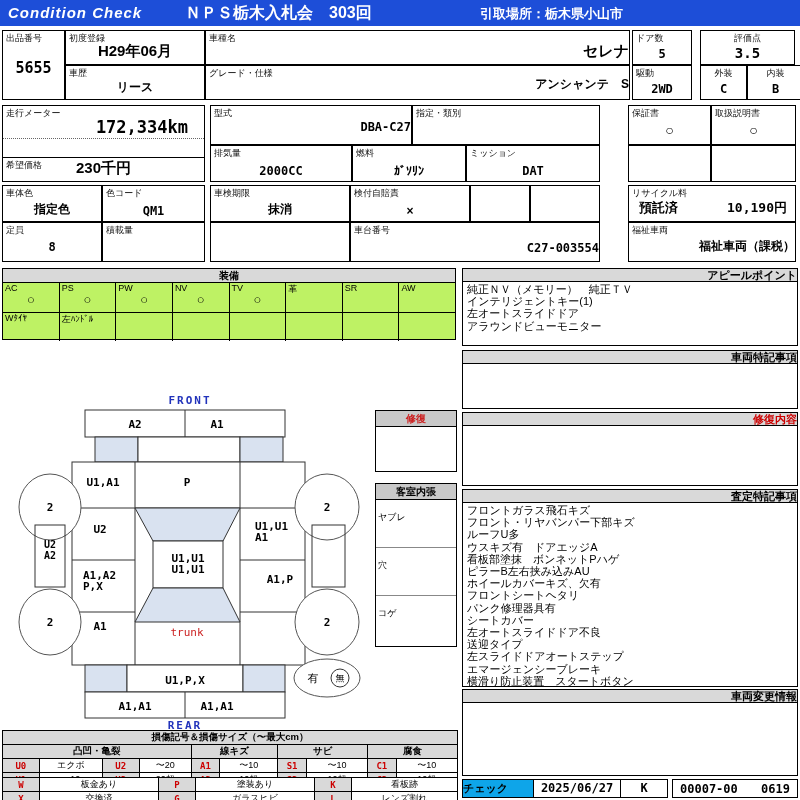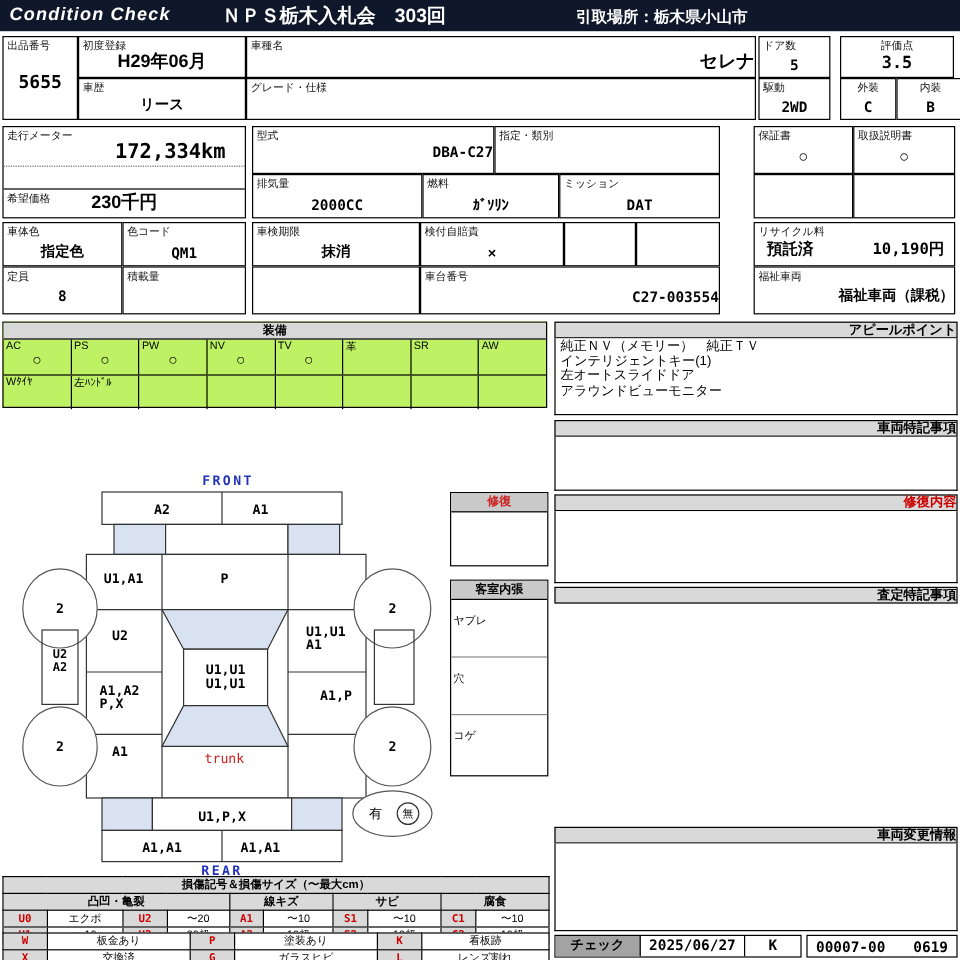--- a/index.html
+++ b/index.html
@@ -1,20 +1,20 @@
 <!DOCTYPE html>
 <html><head>
 <meta charset="utf-8">
 <style>
   html,body { margin:0; padding:0; background:#fff; }
   #page { position:relative; width:800px; height:800px; background:#fff; overflow:hidden;
           font-family:"Liberation Sans","DejaVu Sans",sans-serif; color:#000; }
   .abs { position:absolute; box-sizing:border-box; }
   
-  .titlebar { position:absolute; left:0; top:0; width:800px; height:26px; background:#0f172a; color:#fff; }
+  .titlebar { position:absolute; left:0; top:0; width:800px; height:26px; background:#1d4ed8; color:#fff; }
   .titlebar .brand { position:absolute; left:8px; top:4px; font-size:15px; font-weight:bold; font-style:italic; letter-spacing:1px; }
   .titlebar .auction { position:absolute; left:185px; top:3px; font-size:16px; font-weight:bold; }
   .titlebar .pickup { position:absolute; left:480px; top:5px; font-size:13px; font-weight:bold; }
   
   .cell { position:absolute; box-sizing:border-box; border:1px solid #000; background:#fff; }
   .lb { position:absolute; top:1px; left:3px; font-size:9px; white-space:nowrap; color:#111;text-align:right; }
   .lb.c { left:0; right:0; text-align:center; }
   .vl { position:absolute; left:0; right:0; bottom:3px; text-align:center; font-weight:bold; font-size:14px; white-space:nowrap; }
   .vl.l { text-align:right; padding-left:9px; }
   .vl.sm { font-size:12px; }
@@ -41,21 +41,21 @@
   .int-row { position:relative; height:48px; border-bottom:1px solid #888; font-size:9px; padding:11px 2px; box-sizing:border-box; }
   .int-row.last { border-bottom:none; }
   
   .lgd { position:absolute; border-collapse:collapse; table-layout:fixed; background:#fff; }
   .lgd td { border:1px solid #000; font-size:9px; text-align:center; padding:0; overflow:hidden; white-space:nowrap; }
   .lgd .hd { background:#d9d9d9; font-weight:bold; font-size:9.5px; }
   .lgd .code { background:#d9d9d9; color:#cc0000; font-weight:bold; font-family:"DejaVu Sans Mono",monospace; }
   .lgd tr.dotted td { border-bottom:1px dotted #777; }
   
   .chk { position:absolute; display:flex; border:1px solid #000; box-sizing:border-box; background:#fff; height:19px; align-items:center; }
-  .chk .c1 { width:70px; height:100%; background:#a3a3a3; border-right:1px solid #000; font-size:11px; font-weight:bold; text-align:center; line-height:17px; }
+  .chk .c1 { width:70px; height:100%; background:#0ea5e9; border-right:1px solid #000; font-size:11px; font-weight:bold; line-height:17px; }
   .chk .c2 { width:86px; height:100%; border-right:1px solid #000; font-size:12px; font-weight:bold; text-align:center; line-height:17px; }
   .chk .c3 { flex:1; font-size:12px; font-weight:bold; text-align:center; line-height:17px; }
   .chk2 { position:absolute; display:flex; border:1px solid #000; box-sizing:border-box; background:#fff; height:19px; align-items:center; justify-content:space-between; padding:0 7px; font-size:12px; font-weight:bold; }
   
   svg text { font-family:"DejaVu Sans Mono",monospace; font-weight:bold; font-size:11px; }
   svg text.jp { font-family:"Liberation Sans","DejaVu Sans",sans-serif; }
 </style>
 </head>
 <body>
 
@@ -78,20 +78,21 @@
   <div class="cell" style="left:65px;top:65px;width:140px;height:35px">
     <span class="lb">車歴</span>
     <span class="vl sm">リース</span>
   </div>
   <div class="cell" style="left:205px;top:30px;width:425px;height:35px">
     <span class="lb">車種名</span>
     <span class="vl l" style="font-size:15px">セレナ</span>
   </div>
   <div class="cell" style="left:205px;top:65px;width:425px;height:35px">
     <span class="lb">グレード・仕様</span>
+    <span class="vl l sm" style="bottom:6px">アンシャンテ　S</span>
   </div>
   <div class="cell" style="left:632px;top:30px;width:60px;height:35px">
     <span class="lb">ドア数</span>
     <span class="vl mono sm">5</span>
   </div>
   <div class="cell" style="left:632px;top:65px;width:60px;height:35px">
     <span class="lb">駆動</span>
     <span class="vl mono sm">2WD</span>
   </div>
   <div class="cell" style="left:700px;top:30px;width:95px;height:35px">
@@ -245,20 +246,35 @@
 左オートスライドドア
 アラウンドビューモニター</div>
 
   <div class="ph" style="top:350px">車両特記事項</div>
   <div class="pb" style="top:364px;height:45px"></div>
 
   <div class="ph red" style="top:412px">修復内容</div>
   <div class="pb" style="top:426px;height:60px"></div>
 
   <div class="ph" style="top:489px">査定特記事項</div>
+  <div class="pb" style="top:503px;height:184px">フロントガラス飛石キズ
+フロント・リヤバンパー下部キズ
+ルーフU多
+ウスキズ有　ドアエッジA
+看板部塗抹　ボンネットPハゲ
+ピラーB左右挟み込みAU
+ホイールカバーキズ、欠有
+フロントシートヘタリ
+パンク修理器具有
+シートカバー
+左オートスライドドア不良
+送迎タイプ
+左スライドドアオートステップ
+エマージェンシーブレーキ
+横滑り防止装置　スタートボタン</div>
 
   <div class="ph" style="top:689px">車両変更情報</div>
   <div class="pb" style="top:703px;height:73px"></div>
 
   <svg class="abs" style="left:0;top:388px" width="370" height="344" viewBox="0 0 370 344">
     <text x="190" y="16" fill="#2233bb" text-anchor="middle" style="letter-spacing:2px">FRONT</text>
     <g stroke="#333" fill="none">
       <rect x="85" y="22" width="200" height="27" fill="#fff"></rect>
       <line x1="185" y1="22" x2="185" y2="49"></line>
       <rect x="95" y="49" width="43" height="25" fill="#d9e2f0"></rect>

